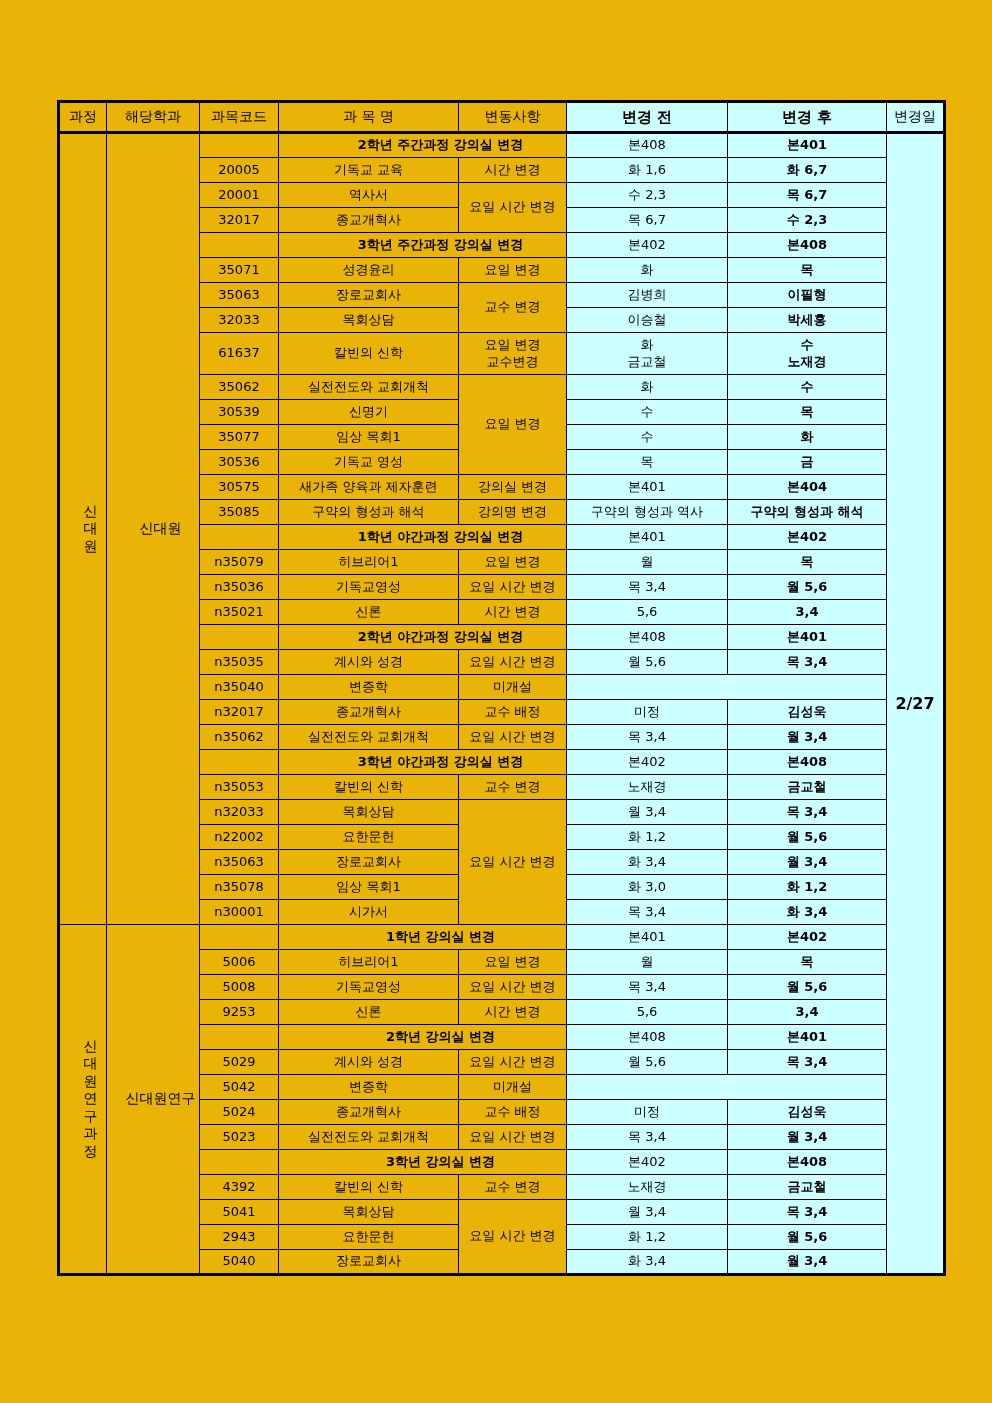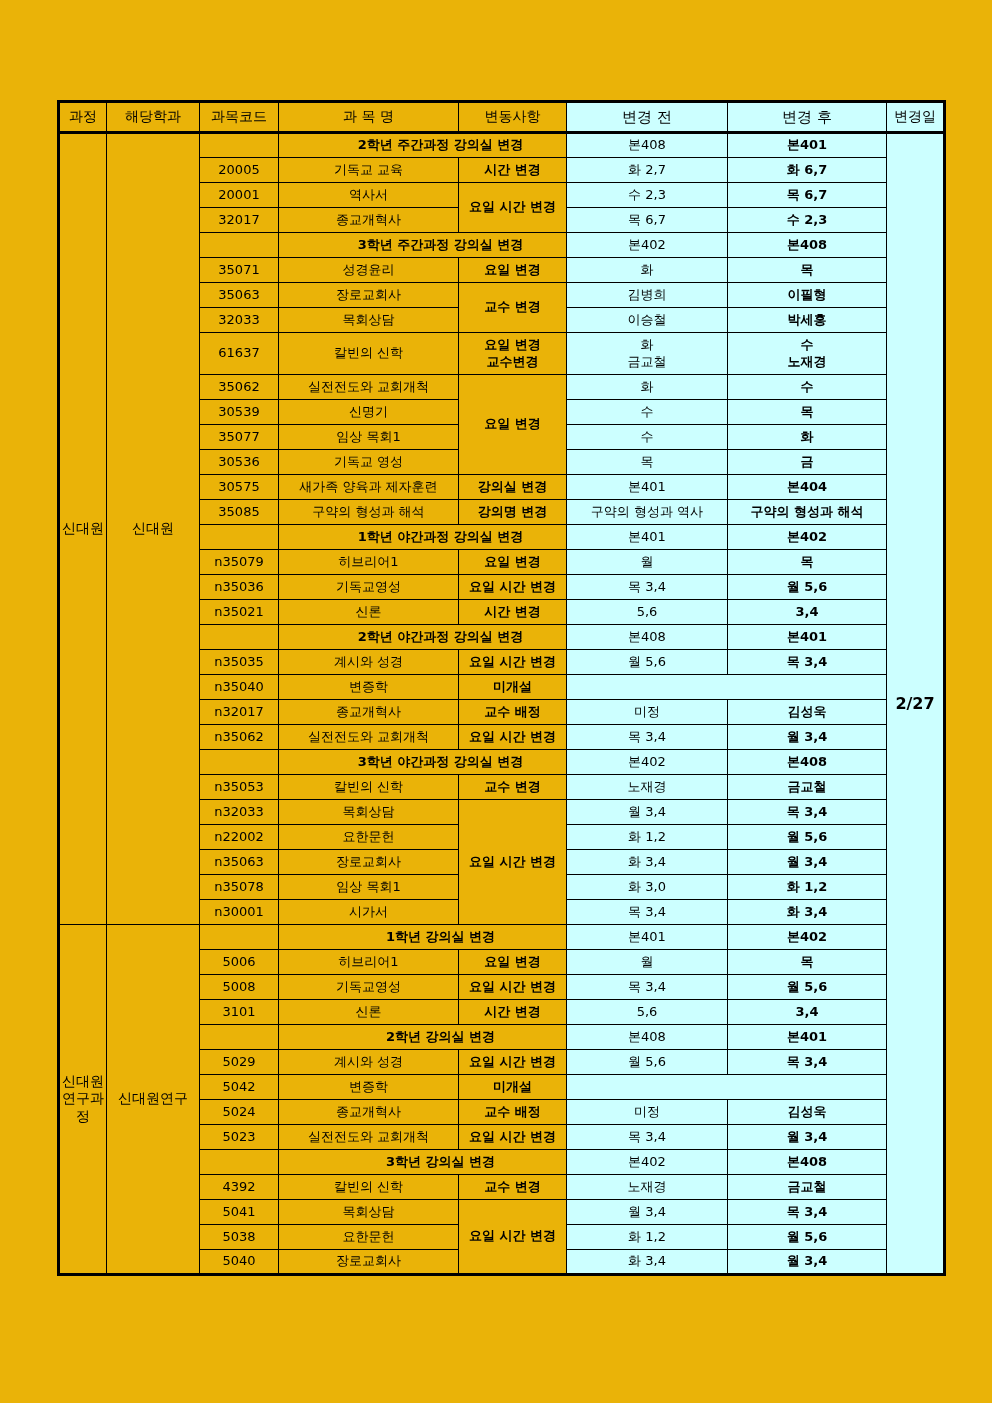--- a/index.html
+++ b/index.html
@@ -37,30 +37,30 @@
     line-height: 1.25;
     white-space: pre-line;
     overflow: hidden;
   }
   thead th {
     height: 31px;
     border-bottom: 3px solid #000;
     font-weight: normal;
     font-size: 14px;
   }
-  thead th.big { font-weight: normal; font-size: 15px; }
+  thead th.big { font-weight: bold; font-size: 15px; }
   .hl { background: var(--hl, #CCFFFF); }
 
   tbody td { height: 25px; }
   tr.tall td { height: 42px; }
 
   td.section-title { font-weight: bold; padding-left: 38px; }
-  td.change-type   { font-weight: bold; text-align: center; }
+  td.change-type   { font-weight: normal; text-align: center; }
   td.after         { font-weight: bold; }
-  td.process-cell, td.dept-cell { font-size: 14px; }
+  td.process-cell, td.dept-cell { font-size: 14px; padding-left: 17px; }
   td.date-cell     { font-size: 16px; font-weight: bold; }
 </style>
 </head>
 <body>
 
 <div class="page">
   <table class="change-table">
     <colgroup>
       <col class="c-process">
         <col class="c-dept">
@@ -90,21 +90,21 @@
           <td></td>
           <td class="section-title" colspan="2">2학년 주간과정 강의실 변경</td>
           <td class="hl">본408</td>
           <td class="hl after">본401</td>
           <td class="hl date-cell" rowspan="45">2/27</td>
         </tr>
         <tr>
           <td>20005</td>
           <td>기독교 교육</td>
           <td class="change-type">시간 변경</td>
-          <td class="hl">화 2,7</td>
+          <td class="hl">화 1,6</td>
           <td class="hl after">화 6,7</td>
         </tr>
         <tr>
           <td>20001</td>
           <td>역사서</td>
           <td class="change-type" rowspan="2">요일 시간 변경</td>
           <td class="hl">수 2,3</td>
           <td class="hl after">목 6,7</td>
         </tr>
         <tr>
@@ -310,21 +310,21 @@
           <td class="hl after">목</td>
         </tr>
         <tr>
           <td>5008</td>
           <td>기독교영성</td>
           <td class="change-type">요일 시간 변경</td>
           <td class="hl">목 3,4</td>
           <td class="hl after">월 5,6</td>
         </tr>
         <tr>
-          <td>3101</td>
+          <td>9253</td>
           <td>신론</td>
           <td class="change-type">시간 변경</td>
           <td class="hl">5,6</td>
           <td class="hl after">3,4</td>
         </tr>
         <tr>
           <td></td>
           <td class="section-title" colspan="2">2학년 강의실 변경</td>
           <td class="hl">본408</td>
           <td class="hl after">본401</td>
@@ -370,21 +370,21 @@
           <td class="hl after">금교철</td>
         </tr>
         <tr>
           <td>5041</td>
           <td>목회상담</td>
           <td class="change-type" rowspan="3">요일 시간 변경</td>
           <td class="hl">월 3,4</td>
           <td class="hl after">목 3,4</td>
         </tr>
         <tr>
-          <td>5038</td>
+          <td>2943</td>
           <td>요한문헌</td>
           <td class="hl">화 1,2</td>
           <td class="hl after">월 5,6</td>
         </tr>
         <tr>
           <td>5040</td>
           <td>장로교회사</td>
           <td class="hl">화 3,4</td>
           <td class="hl after">월 3,4</td>
         </tr>

